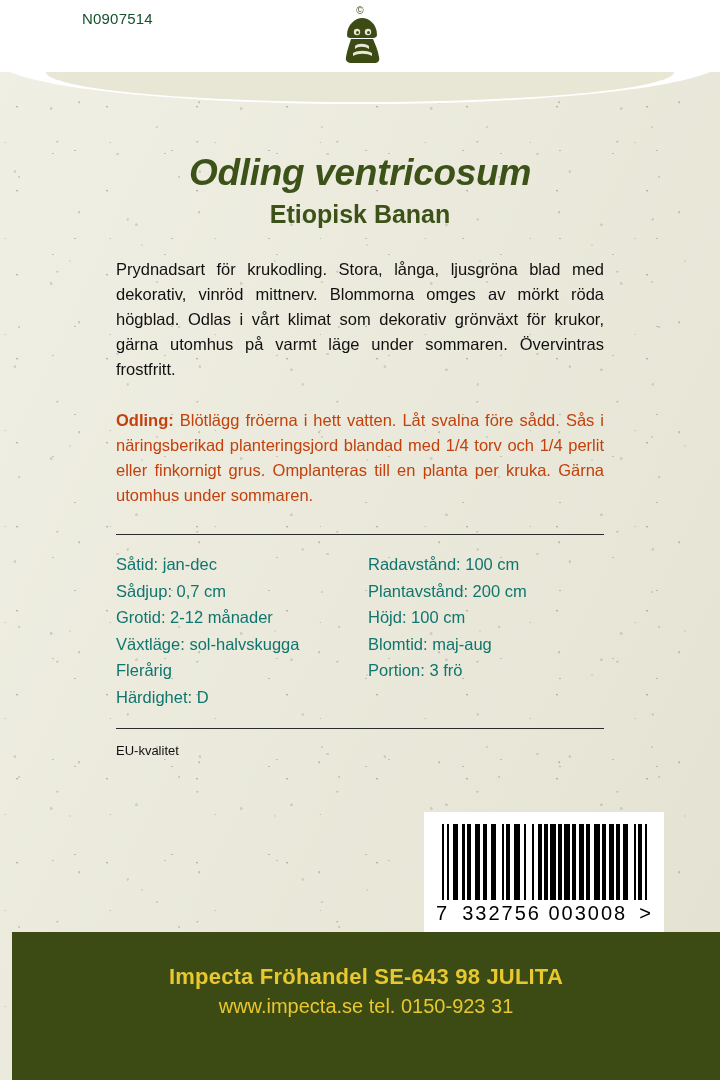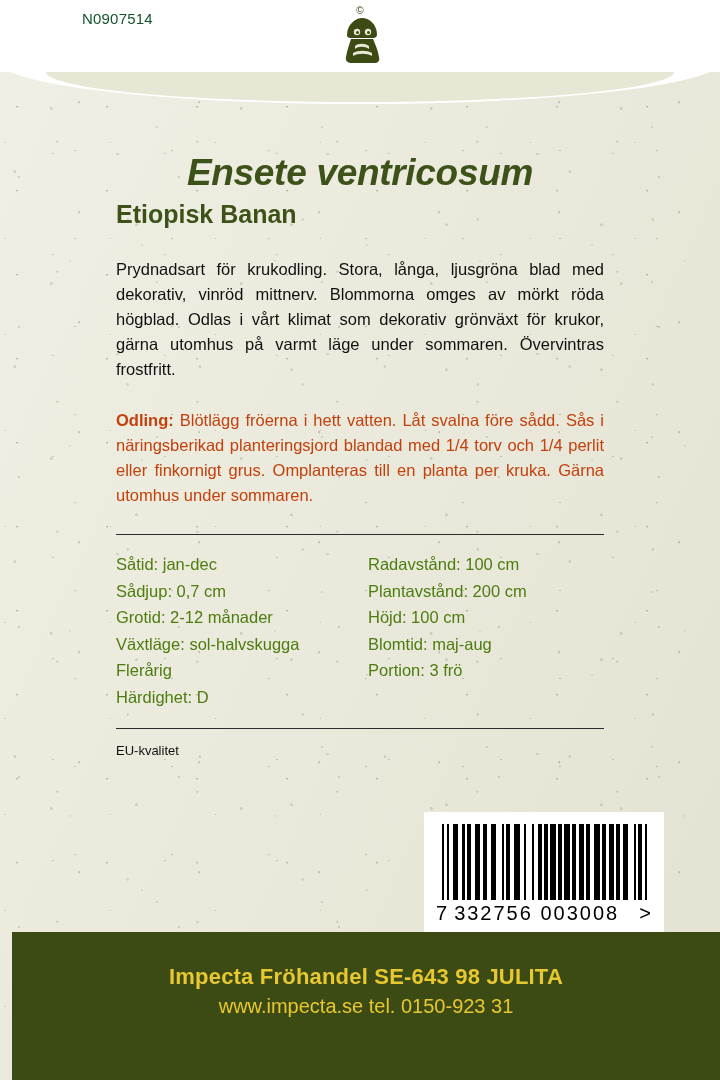--- a/index.html
+++ b/index.html
@@ -129,20 +129,21 @@
     text-align: center;
     font-size: 37px;
     font-weight: bold;
     font-style: italic;
     color: #3c5218;
     letter-spacing: -0.3px;
     font-family: "Liberation Sans", sans-serif;
   }
   h2.subtitle {
     margin: 6px 0 0 0;
+    text-align: center;
     font-size: 25px;
     font-weight: bold;
     color: #3c5218;
     font-family: "Liberation Sans", sans-serif;
   }
 
   .desc {
     margin: 28px 0 0 0;
     font-size: 16.5px;
     line-height: 25px;
@@ -171,21 +172,21 @@
     margin-top: 16px;
   }
   .facts-col {
     width: 50%;
     box-sizing: border-box;
   }
   .facts-col.right { padding-left: 8px; }
   .fact {
     font-size: 16.5px;
     line-height: 26.5px;
-    color: #4d7c0f;
+    color: #0f766e;
     white-space: nowrap;
   }
 
   .rule2 {
     height: 1px;
     background: #2b2b2b;
     margin-top: 18px;
   }
 
   .eu {
@@ -222,21 +223,21 @@
     display: flex;
     align-items: baseline;
     font-size: 20px;
     letter-spacing: 1px;
     color: #000;
     margin-top: 2px;
     padding: 0 2px;
     font-family: "Liberation Sans", sans-serif;
   }
   .barcode-digits .lead { margin-right: 6px; }
-  .barcode-digits .mid { flex: 1; text-align: left; letter-spacing: 2px; }
+  .barcode-digits .mid { flex: 1; text-align: center; letter-spacing: 2px; }
   .barcode-digits .tail { margin-left: 4px; }
 
   .barcode-area {
     position: absolute;
     left: 0; right: 0;
     bottom: 148px;
     height: 120px;
     z-index: 6;
   }
 
@@ -285,21 +286,21 @@
         <circle cx="37" cy="17" r="3.2" fill="#e8e7d6"></circle>
         <circle cx="26.5" cy="17.5" r="1.5" fill="#3c4a14"></circle>
         <circle cx="37.5" cy="17.5" r="1.5" fill="#3c4a14"></circle>
         <path d="M24 31 C27 28, 34 28, 38 31 L38 34 C34 31, 27 31, 24 34 Z" fill="#e8e7d6"></path>
         <path d="M22 38 C27 35, 36 35, 41 38 L41 41 C36 38, 27 38, 22 41 Z" fill="#e8e7d6"></path>
       </g>
     </svg>
   </div>
 
   <div class="content">
-    <h1 class="title">Ensete ventricosum</h1>
+    <h1 class="title">Odling ventricosum</h1>
     <h2 class="subtitle">Etiopisk Banan</h2>
 
     <p class="desc">Prydnadsart för krukodling. Stora, långa, ljusgröna blad med dekorativ, vinröd mittnerv. Blommorna omges av mörkt röda högblad. Odlas i vårt klimat som dekorativ grönväxt för krukor, gärna utomhus på varmt läge under sommaren. Övervintras frostfritt.</p>
 
     <p class="culture"><b>Odling:</b> <span>Blötlägg fröerna i hett vatten. Låt svalna före sådd. Sås i näringsberikad planteringsjord blandad med 1/4 torv och 1/4 perlit eller finkornigt grus. Omplanteras till en planta per kruka. Gärna utomhus under sommaren.</span></p>
 
     <div class="rule"></div>
 
     <div class="facts">
       <div class="facts-col left">

